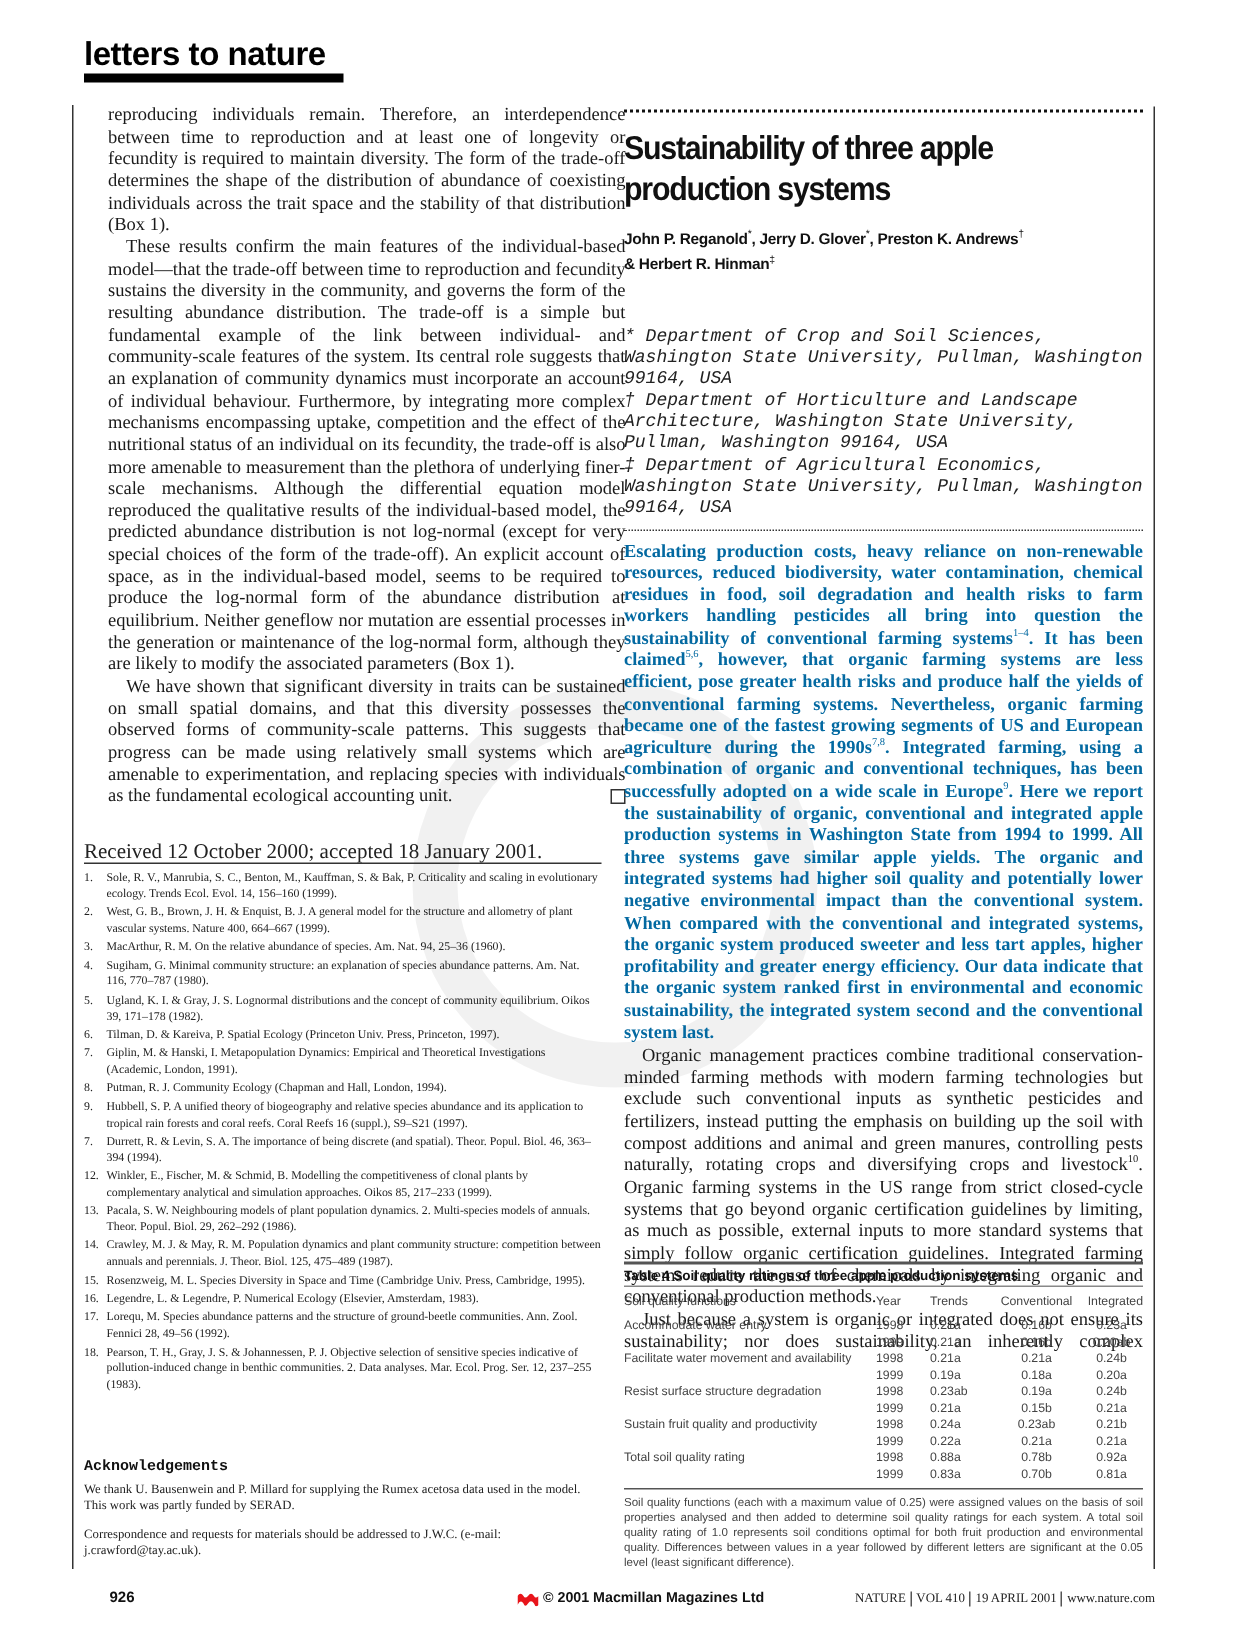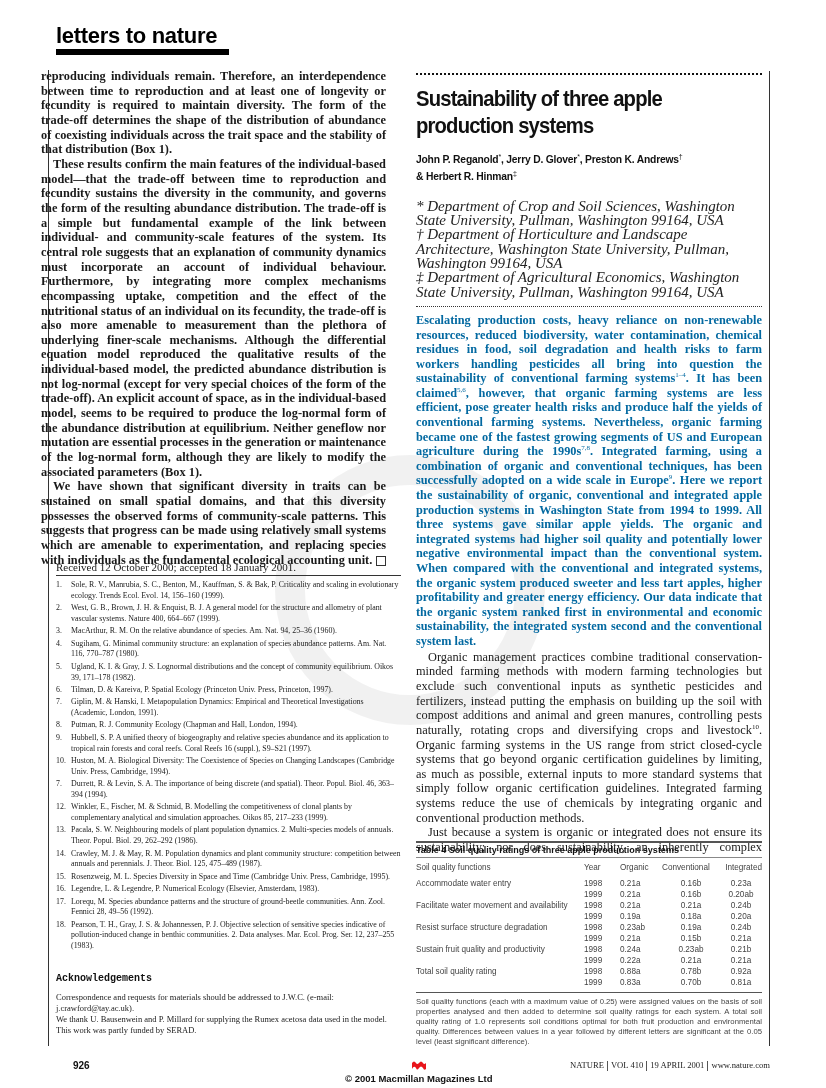--- a/index.html
+++ b/index.html
@@ -6,44 +6,44 @@
   body { width:826px; height:1088px; position:relative; overflow:hidden; color:#1a1a1a; }
 
   #header { position:absolute; left:56px; top:24px; }
   #header .title { font-family:"Liberation Sans", sans-serif; font-weight:bold; font-size:22px; letter-spacing:-0.3px; line-height:24px; color:#000; }
   #header .bar { width:173px; height:6px; background:#000; margin-top:1px; }
 
   .vrule-left { position:absolute; left:48px; top:70px; width:1px; height:976px; background:#333; }
   .vrule-right { position:absolute; left:769px; top:71px; width:1px; height:975px; background:#333; }
 
   
-  #left-col { position:absolute; left:41px; top:69px; width:345px;font-weight:bold; }
+  #left-col { position:absolute; left:72px; top:69px; width:345px; }
   .body-text { font-family:"Liberation Serif", serif; font-size:12.35px; line-height:14.65px; text-align:justify; hyphens:auto; }
   .body-text p { margin:0; text-indent:0; }
   .body-text p.ind { text-indent:12px; }
   .endmark { display:inline-block; width:8px; height:8px; border:1px solid #333; float:right; margin-top:3px; }
 
-  #received { position:absolute; left:56px; top:561px; width:345px; font-family:"Liberation Serif", serif; font-size:11px; color:#222; }
+  #received { position:absolute; left:56px; top:561px; width:345px; font-family:"Liberation Serif", serif; font-size:14px; color:#222; }
   #ref-rule { position:absolute; left:56px; top:575px; width:345px; height:1px; background:#333; }
   #refs { position:absolute; left:56px; top:580px; width:345px; font-family:"Liberation Serif", serif; font-size:7.9px; line-height:10.75px; color:#222; margin:0; padding:0; list-style:none; }
   #refs li { position:relative; padding-left:15px; margin-bottom:1.65px; }
   #refs li .num { position:absolute; left:0; top:0; }
 
   #ack { position:absolute; left:56px; top:973px; width:345px; }
   #ack .h { font-family:Liberation Mono, monospace; font-weight:bold; font-size:10px; color:#111; margin-bottom:3px; }
   #ack .t { font-family:"Liberation Serif", serif; font-size:8.5px; line-height:11px; color:#222; }
   #ack .corr { margin-top:8px; }
 
   
   #right-col { position:absolute; left:416px; top:70px; width:346px; }
   .dots { height:4px; border-top:2.4px dotted #111; margin-top:3px; }
   .art-title { font-family:"Liberation Sans", sans-serif; font-weight:bold; font-size:22px; line-height:27px; letter-spacing:-0.9px; margin-top:6px; color:#111; transform:scaleX(0.92); transform-origin:left; white-space:nowrap; }
   .authors { font-family:"Liberation Sans", sans-serif; font-weight:bold; font-size:10.3px; line-height:14px; margin-top:11px; letter-spacing:-0.2px; color:#111; }
   .authors sup { font-weight:normal; font-size:7px; }
-  .affils { font-family:Liberation Serif, serif; font-style:italic; font-size:15px; line-height:14.3px; margin-top:14px; color:#222; }
+  .affils { font-family:Liberation Mono, monospace; font-style:italic; font-size:12px; line-height:14.3px; margin-top:32px; color:#222; }
   .thin-dots { height:1px; border-top:1px dotted #333; margin-top:7px; }
   .abstract { font-family:"Liberation Serif", serif; font-weight:bold; font-size:12.3px; line-height:14.6px; text-align:justify; margin-top:5px; color:#0369a1; }
   .abstract sup, .body-text sup { font-size:7px; font-weight:normal; line-height:0; }
   #right-body { margin-top:1px; }
 
   
   #table1 { position:absolute; left:416px; top:841px; width:346px; font-family:"Liberation Sans", sans-serif; color:#333; }
   #table1 .trule { height:1.5px; background:#555; }
   #table1 .ttitle { font-weight:bold; font-size:9px; color:#111; padding:2px 0 2px 0; }
   #table1 table { width:100%; border-collapse:collapse; font-size:8.2px; color:#444; }
@@ -52,21 +52,21 @@
   #table1 .c-fn { width:168px; }
   #table1 .c-yr { width:32px; }
   #table1 .c-o { width:42px; padding-left:4px; }
   #table1 .c-c { width:58px; text-align:center; }
   #table1 .c-i { text-align:center; }
   #table1 .brule { height:1px; background:#555; margin-top:4px; }
   #table1 .foot { font-size:7.7px; line-height:10.1px; color:#444; margin-top:4px; text-align:justify; }
 
   #footer { position:absolute; left:17px; top:1060px; width:826px; height:20px; }
   #footer .page { position:absolute; left:56px; top:0; font-family:"Liberation Sans", sans-serif; font-weight:bold; font-size:10px; color:#111; }
-  #footer .copy { position:absolute; left:328px; top:0; font-family:"Liberation Sans", sans-serif; font-weight:bold; font-size:9.5px; color:#111; display:flex; align-items:center; gap:3px;flex-direction:column; }
+  #footer .copy { position:absolute; left:328px; top:0; font-family:"Liberation Sans", sans-serif; font-weight:bold; font-size:9.5px; color:#111; display:flex; align-items:center; gap:3px; }
   #footer .logo { width:14px; height:10px; display:inline-block; }
   #footer .journal { position:absolute; left:553px; top:0; font-family:"Liberation Serif", serif; font-size:8.6px; color:#222; }
   #footer .journal span.sep { display:inline-block; width:1px; height:10px; background:#555; vertical-align:middle; margin:0 3px; }
 
   .watermark { position:absolute; left:260px; top:440px; width:300px; height:300px; opacity:0.05; pointer-events:none; }
 </style>
 </head>
 <body>
 
 <svg class="watermark" viewBox="0 0 100 100">
@@ -93,35 +93,34 @@
 <ol id="refs">
   <li><span class="num">1.</span><span>Sole, R. V., Manrubia, S. C., Benton, M., Kauffman, S. &amp; Bak, P. Criticality and scaling in evolutionary ecology. Trends Ecol. Evol. 14, 156–160 (1999).</span></li>
   <li><span class="num">2.</span><span>West, G. B., Brown, J. H. &amp; Enquist, B. J. A general model for the structure and allometry of plant vascular systems. Nature 400, 664–667 (1999).</span></li>
   <li><span class="num">3.</span><span>MacArthur, R. M. On the relative abundance of species. Am. Nat. 94, 25–36 (1960).</span></li>
   <li><span class="num">4.</span><span>Sugiham, G. Minimal community structure: an explanation of species abundance patterns. Am. Nat. 116, 770–787 (1980).</span></li>
   <li><span class="num">5.</span><span>Ugland, K. I. &amp; Gray, J. S. Lognormal distributions and the concept of community equilibrium. Oikos 39, 171–178 (1982).</span></li>
   <li><span class="num">6.</span><span>Tilman, D. &amp; Kareiva, P. Spatial Ecology (Princeton Univ. Press, Princeton, 1997).</span></li>
   <li><span class="num">7.</span><span>Giplin, M. &amp; Hanski, I. Metapopulation Dynamics: Empirical and Theoretical Investigations (Academic, London, 1991).</span></li>
   <li><span class="num">8.</span><span>Putman, R. J. Community Ecology (Chapman and Hall, London, 1994).</span></li>
   <li><span class="num">9.</span><span>Hubbell, S. P. A unified theory of biogeography and relative species abundance and its application to tropical rain forests and coral reefs. Coral Reefs 16 (suppl.), S9–S21 (1997).</span></li>
-  <li><span class="num">10.</span><span>Huston, M. A. Biological Diversity: The Coexistence of Species on Changing Landscapes (Cambridge Univ. Press, Cambridge, 1994).</span></li>
   <li><span class="num">7.</span><span>Durrett, R. &amp; Levin, S. A. The importance of being discrete (and spatial). Theor. Popul. Biol. 46, 363–394 (1994).</span></li>
   <li><span class="num">12.</span><span>Winkler, E., Fischer, M. &amp; Schmid, B. Modelling the competitiveness of clonal plants by complementary analytical and simulation approaches. Oikos 85, 217–233 (1999).</span></li>
   <li><span class="num">13.</span><span>Pacala, S. W. Neighbouring models of plant population dynamics. 2. Multi-species models of annuals. Theor. Popul. Biol. 29, 262–292 (1986).</span></li>
   <li><span class="num">14.</span><span>Crawley, M. J. &amp; May, R. M. Population dynamics and plant community structure: competition between annuals and perennials. J. Theor. Biol. 125, 475–489 (1987).</span></li>
   <li><span class="num">15.</span><span>Rosenzweig, M. L. Species Diversity in Space and Time (Cambridge Univ. Press, Cambridge, 1995).</span></li>
   <li><span class="num">16.</span><span>Legendre, L. &amp; Legendre, P. Numerical Ecology (Elsevier, Amsterdam, 1983).</span></li>
   <li><span class="num">17.</span><span>Lorequ, M. Species abundance patterns and the structure of ground-beetle communities. Ann. Zool. Fennici 28, 49–56 (1992).</span></li>
   <li><span class="num">18.</span><span>Pearson, T. H., Gray, J. S. &amp; Johannessen, P. J. Objective selection of sensitive species indicative of pollution-induced change in benthic communities. 2. Data analyses. Mar. Ecol. Prog. Ser. 12, 237–255 (1983).</span></li>
 </ol>
 
 <div id="ack">
   <div class="h">Acknowledgements</div>
+  <div class="t">We thank U. Bausenwein and P. Millard for supplying the Rumex acetosa data used in the model. This work was partly funded by SERAD.</div>
   <div class="t corr">Correspondence and requests for materials should be addressed to J.W.C. (e-mail: j.crawford@tay.ac.uk).</div>
-  <div class="t">We thank U. Bausenwein and P. Millard for supplying the Rumex acetosa data used in the model. This work was partly funded by SERAD.</div>
 </div>
 
 <div id="right-col">
   <div class="dots"></div>
   <div class="art-title">
     <div>Sustainability of three apple</div>
     <div>production systems</div>
   </div>
   <div class="authors">
     <span>John P. Reganold</span><sup>*</sup>,
@@ -144,22 +143,22 @@
 
 <div id="table1">
   <div class="trule"></div>
   <div class="ttitle">Table 4 Soil quality ratings of three apple production systems</div>
   <div class="trule" style="height:1px;background:#888;"></div>
   <table>
     <thead>
       <tr>
         <th class="c-fn">Soil quality functions</th>
         <th class="c-yr">Year</th>
-        <th class="c-o">Organic</th>
-        <th class="c-c" style="text-align:left">Conventional</th>
+        <th class="c-o">Trends</th>
+        <th class="c-c" style="text-align:center">Conventional</th>
         <th class="c-i" style="text-align:right">Integrated</th>
       </tr>
     </thead>
     <tbody>
       <tr>
           <td class="c-fn">Accommodate water entry</td>
           <td class="c-yr">1998</td>
           <td class="c-o">0.21a</td>
           <td class="c-c">0.16b</td>
           <td class="c-i">0.23a</td>

